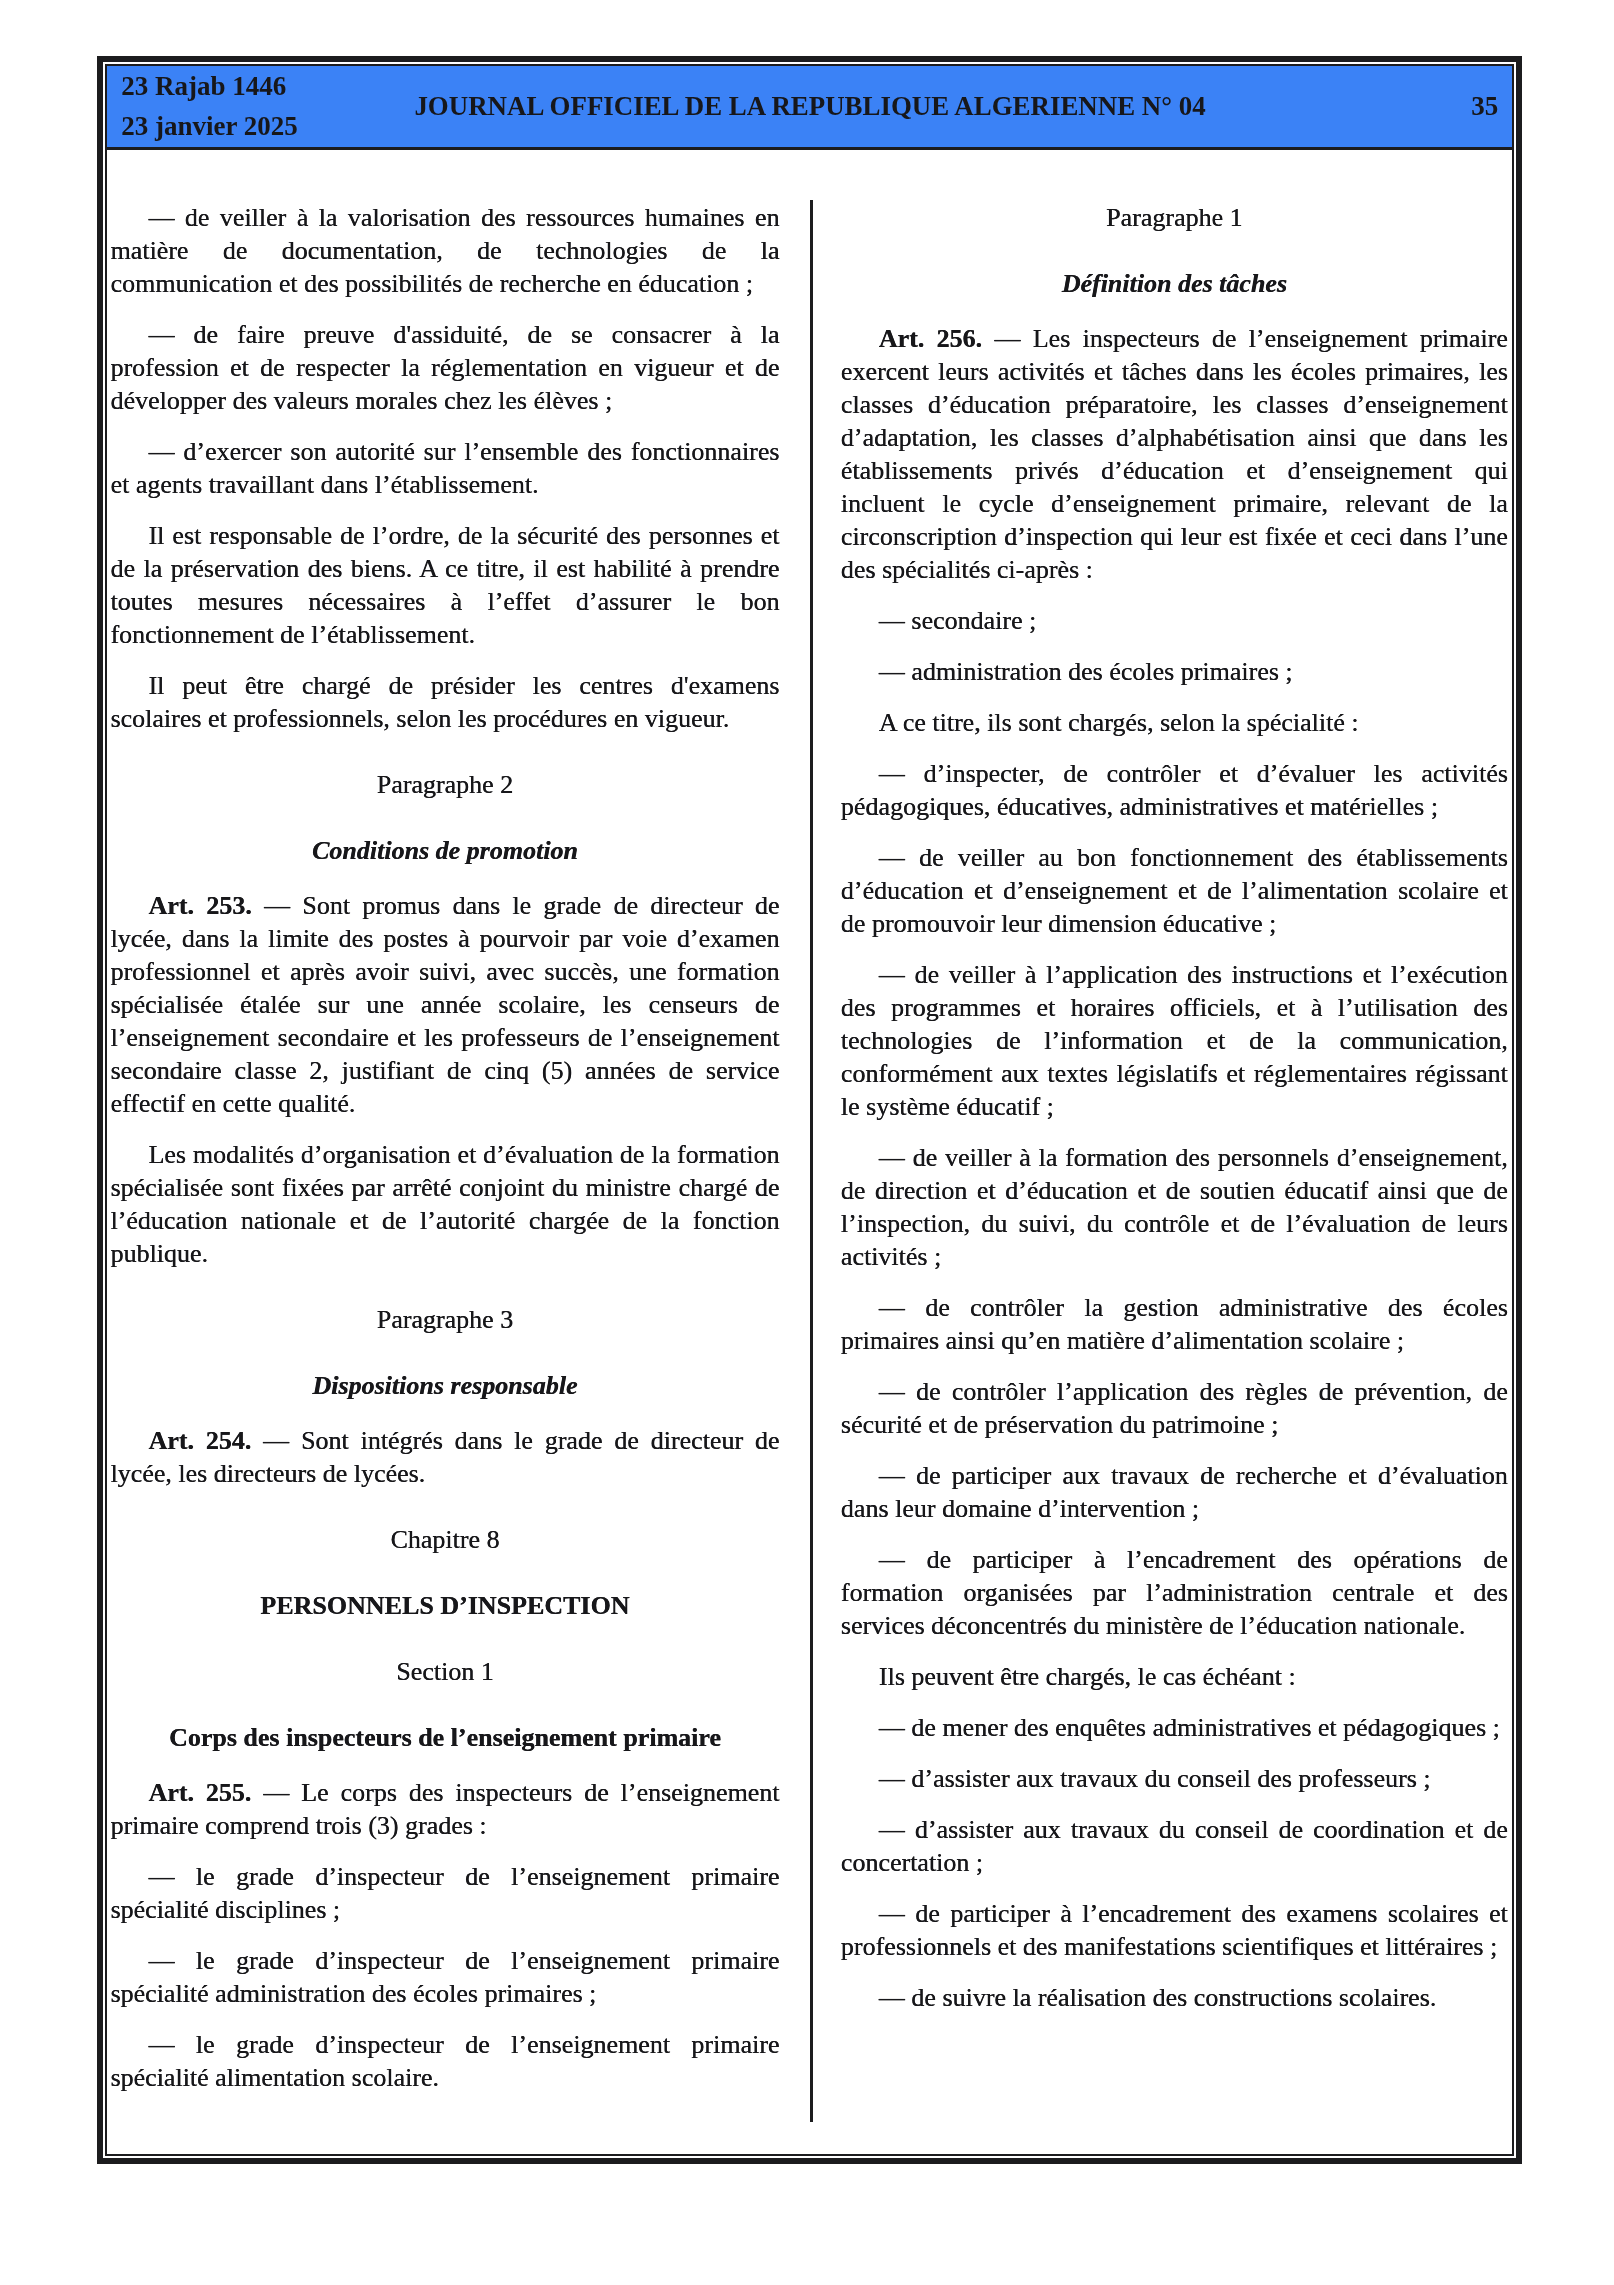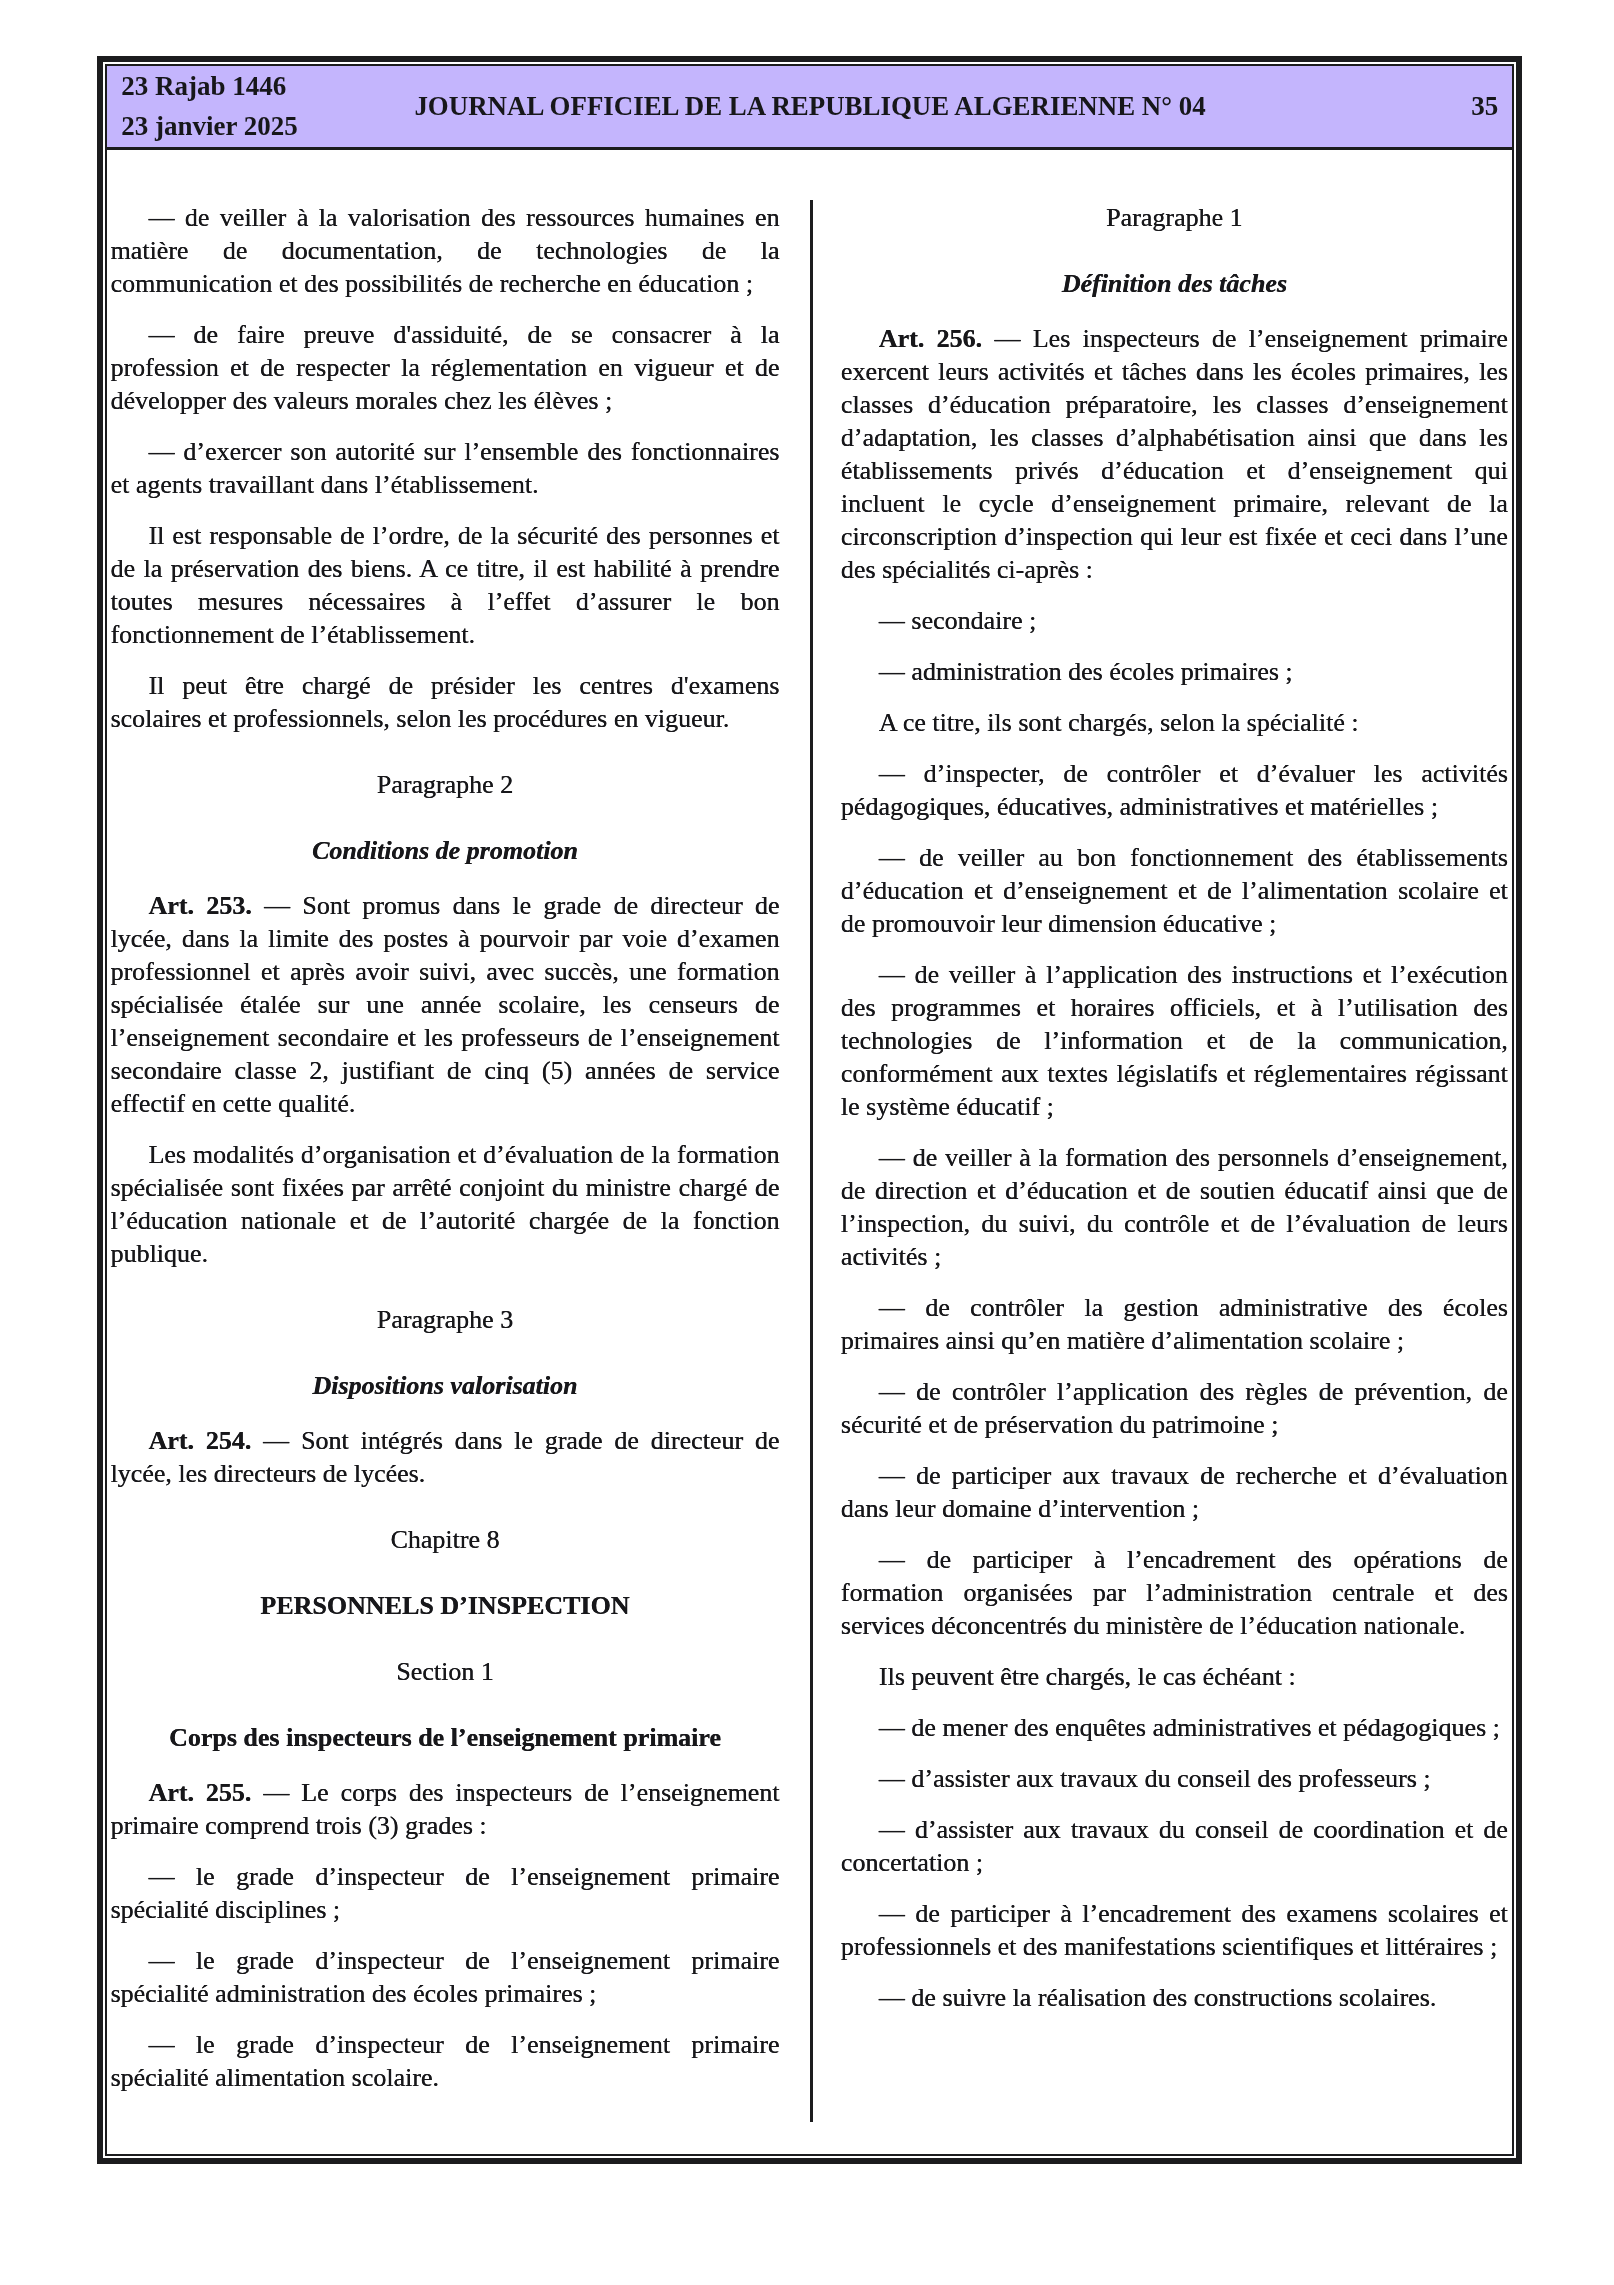--- a/index.html
+++ b/index.html
@@ -89,21 +89,21 @@
   .heading-bi   { font-weight: bold; font-style: italic; }
   .col > .blk:first-child { margin-top: 0; }
   strong { font-weight: bold; }
 </style>
 </head>
 <body>
 
 <div class="frame">
   <div class="frame-inner">
 
-    <header class="masthead" style="background: #c4b5fd;">
+    <header class="masthead" style="background: #3b82f6;">
       <div class="dates">
         <div>23 Rajab 1446</div>
         <div>23 janvier 2025</div>
       </div>
       <div class="jtitle">JOURNAL OFFICIEL DE LA REPUBLIQUE ALGERIENNE N° 04</div>
       <div class="pagenum">35</div>
     </header>
 
     <div class="col-divider"></div>
 
@@ -111,21 +111,21 @@
         <p class="blk dash">— de veiller à la valorisation des ressources humaines en matière de documentation, de technologies de la communication et des possibilités de recherche en éducation ;</p>
         <p class="blk dash">— de faire preuve d'assiduité, de se consacrer à la profession et de respecter la réglementation en vigueur et de développer des valeurs morales chez les élèves ;</p>
         <p class="blk dash">— d’exercer son autorité sur l’ensemble des fonctionnaires et agents travaillant dans l’établissement.</p>
         <p class="blk body">Il est responsable de l’ordre, de la sécurité des personnes et de la préservation des biens. A ce titre, il est habilité à prendre toutes mesures nécessaires à l’effet d’assurer le bon fonctionnement de l’établissement.</p>
         <p class="blk body">Il peut être chargé de présider les centres d'examens scolaires et professionnels, selon les procédures en vigueur.</p>
         <p class="blk heading">Paragraphe 2</p>
         <p class="blk heading-bi">Conditions de promotion</p>
         <p class="blk article"><strong>Art. 253.</strong> — Sont promus dans le grade de directeur de lycée, dans la limite des postes à pourvoir par voie d’examen professionnel et après avoir suivi, avec succès, une formation spécialisée étalée sur une année scolaire, les censeurs de l’enseignement secondaire et les professeurs de l’enseignement secondaire classe 2, justifiant de cinq (5) années de service effectif en cette qualité.</p>
         <p class="blk body">Les modalités d’organisation et d’évaluation de la formation spécialisée sont fixées par arrêté conjoint du ministre chargé de l’éducation nationale et de l’autorité chargée de la fonction publique.</p>
         <p class="blk heading">Paragraphe 3</p>
-        <p class="blk heading-bi">Dispositions valorisation</p>
+        <p class="blk heading-bi">Dispositions responsable</p>
         <p class="blk article"><strong>Art. 254.</strong> — Sont intégrés dans le grade de directeur de lycée, les directeurs de lycées.</p>
         <p class="blk heading">Chapitre 8</p>
         <p class="blk heading-bold">PERSONNELS D’INSPECTION</p>
         <p class="blk heading">Section 1</p>
         <p class="blk heading-bold">Corps des inspecteurs de l’enseignement primaire</p>
         <p class="blk article"><strong>Art. 255.</strong> — Le corps des inspecteurs de l’enseignement primaire comprend trois (3) grades :</p>
         <p class="blk dash">— le grade d’inspecteur de l’enseignement primaire spécialité disciplines ;</p>
         <p class="blk dash">— le grade d’inspecteur de l’enseignement primaire spécialité administration des écoles primaires ;</p>
         <p class="blk dash">— le grade d’inspecteur de l’enseignement primaire spécialité alimentation scolaire.</p>
       </section>

